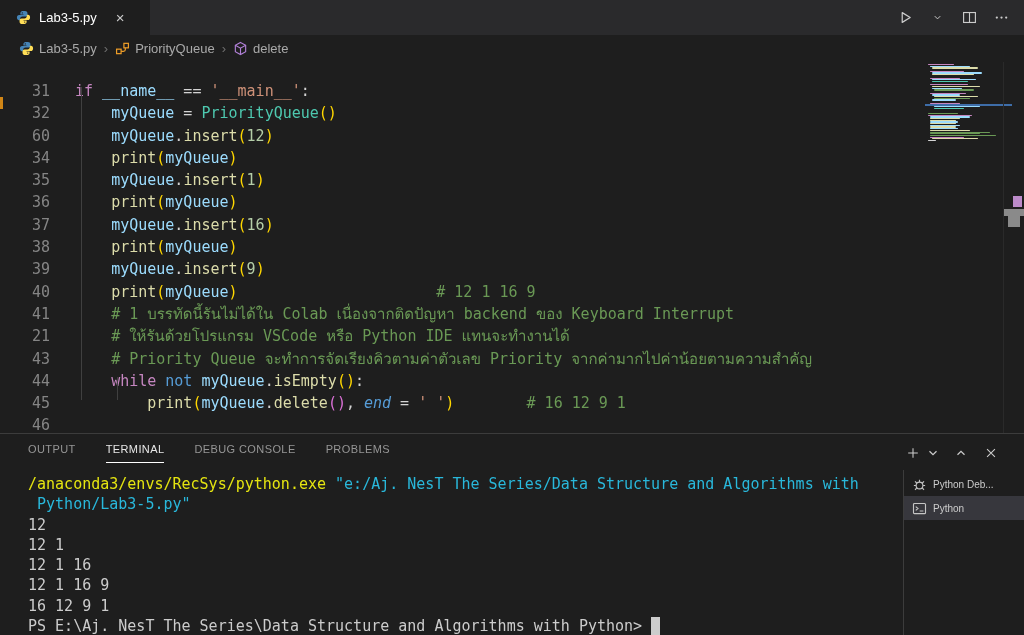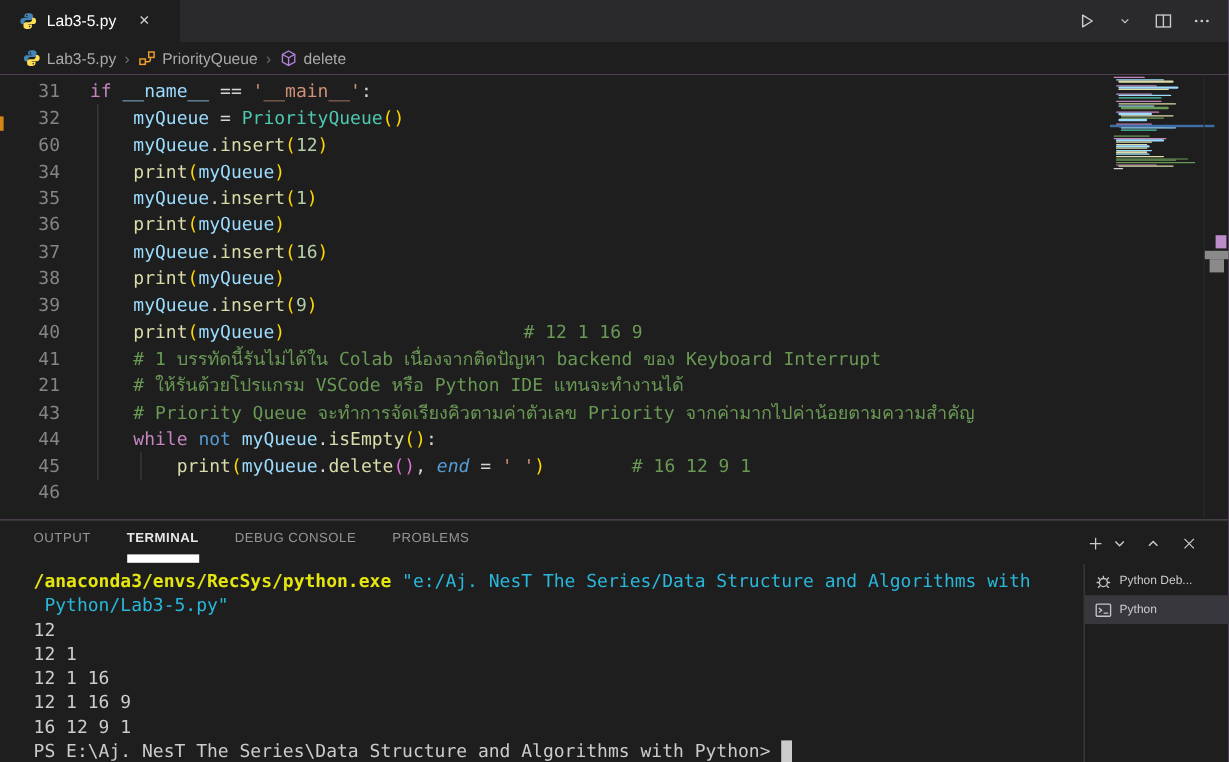--- a/index.html
+++ b/index.html
@@ -1,18 +1,18 @@
 <!DOCTYPE html>
 <html><head>
 <meta charset="utf-8">
 <style>
   * { margin:0; padding:0; box-sizing:border-box; }
   html,body { width:1024px; height:635px; overflow:hidden; background:#1E1E1E;
               font-family:"Liberation Sans", sans-serif; }
-  .app { position:relative; width:1024px; height:635px; background:#f0abfc; }
+  .app { position:relative; width:1024px; height:635px; background:#000000; }
 
   
   .tabbar { position:absolute; left:0; top:0; width:1024px; height:35px; background:#2a2a2c; display:flex; }
   .tab { display:flex; align-items:center; gap:7px; padding:0 12px 0 14px; height:35px;
          background:#1E1E1E; min-width:150px; }
   .tab-title { color:#ffffff; font-size:13px; }
   .tab-close { color:#cccccc; font-size:15px; margin-left:12px; cursor:pointer; }
   .tab-actions { position:absolute; right:14px; top:0; height:35px; display:flex; align-items:center; gap:14px; }
   .acticon { display:inline-flex; align-items:center; justify-content:center; width:18px; height:18px; }
   .acticon svg { width:15px; height:15px; }
@@ -20,21 +20,21 @@
 
   
   .breadcrumb { position:absolute; left:0; top:35px; width:1024px; height:27px; background:#1E1E1E;
                 display:flex; align-items:center; padding-left:19px; font-size:13px; color:#A9A9A9; }
   .bc-item { display:flex; align-items:center; gap:5px; cursor:pointer; }
   .bc-sep { margin:0 7px; color:#6e6e6e; font-size:13px; }
   .bc-item svg { width:15px; height:15px; }
 
   
   .editor { position:absolute; left:0; top:62px; width:1024px; height:371px; background:#1E1E1E; overflow:hidden; }
-  .code { position:absolute; left:0; top:3px; font-family:"DejaVu Sans Mono", monospace; font-size:15px; }
+  .code { position:absolute; left:0; top:18px; font-family:"DejaVu Sans Mono", monospace; font-size:15px; }
   .line { display:flex; height:22.3px; line-height:22.3px; white-space:pre; }
   .ln { width:50px; text-align:right; padding-right:25px; color:#858585; flex:0 0 75px;
         font-family:"DejaVu Sans Mono", monospace; }
   .lc { white-space:pre; }
   .tk-kw   { color:#C586C0; } .tk-kw2 { color:#569CD6; }
   .tk-var  { color:#9CDCFE; } .tk-fn  { color:#DCDCAA; }
   .tk-str  { color:#CE9178; } .tk-num { color:#B5CEA8; }
   .tk-cmt  { color:#6A9955; } .tk-pl  { color:#D4D4D4; }
   .tk-b1   { color:#FFD700; } .tk-b2  { color:#DA70D6; }
   .tk-param{ color:#569CD6; font-style:italic; }
@@ -48,28 +48,28 @@
   .ruler { position:absolute; left:1003px; top:0; width:21px; height:371px; border-left:1px solid #2a2a2a; }
   .ruler-deco { position:absolute; left:1013px; top:134px; width:9px; height:11px; background:#BC8BC9; }
   .sb-bar  { position:absolute; left:1004px; top:147px; width:20px; height:7px; background:#8a8a8a; }
   .sb-stem { position:absolute; left:1008px; top:154px; width:12px; height:11px; background:#8a8a8a; }
 
   
   .panel { position:absolute; left:0; top:433px; width:1024px; height:202px; background:#1E1E1E;
            border-top:1px solid #3c3c3c; }
   .panel-tabs { position:absolute; left:28px; top:9px; display:flex; gap:30px; }
   .ptab { font-size:11px; letter-spacing:0.4px; color:#969696; padding-bottom:7px; cursor:pointer; }
-  .ptab.active { color:#E7E7E7; border-bottom:7px solid #ffffff;font-weight:bold; }
+  .ptab.active { color:#E7E7E7; border-bottom:1px solid #ffffff; }
   .panel-actions { position:absolute; left:903px; top:9px; display:flex; align-items:center; }
   .pa-icon { display:inline-flex; align-items:center; justify-content:center; width:20px; height:20px; cursor:pointer; }
   .pa-icon svg { width:14px; height:14px; }
   .terminal { position:absolute; left:28px; top:40px; font-family:"DejaVu Sans Mono", monospace;
               font-size:15px; }
   .trow { height:20.3px; line-height:20.3px; white-space:pre; }
-  .tk-tyellow { color:#E5E510;font-weight:bold; } .tk-tcyan { color:#29B8DB; } .tk-tfg { color:#CCCCCC; }
+  .tk-tyellow { color:#E5E510; } .tk-tcyan { color:#29B8DB; } .tk-tfg { color:#CCCCCC; }
   .tk-cursor { background:#CCCCCC; color:#1E1E1E; }
   .panel-sidebar { position:absolute; left:903px; top:36px; width:121px; bottom:0;
                    border-left:1px solid #3c3c3c; padding-top:2px; }
   .ps-row { display:flex; align-items:center; gap:6px; height:24px; padding-left:8px;
             color:#CCCCCC; font-size:10px; white-space:nowrap; overflow:hidden; cursor:pointer; }
   .ps-row.selected { background:#37373D; }
   .ps-row svg { width:15px; height:15px; flex:0 0 15px; }
 </style>
 </head>
 <body>

